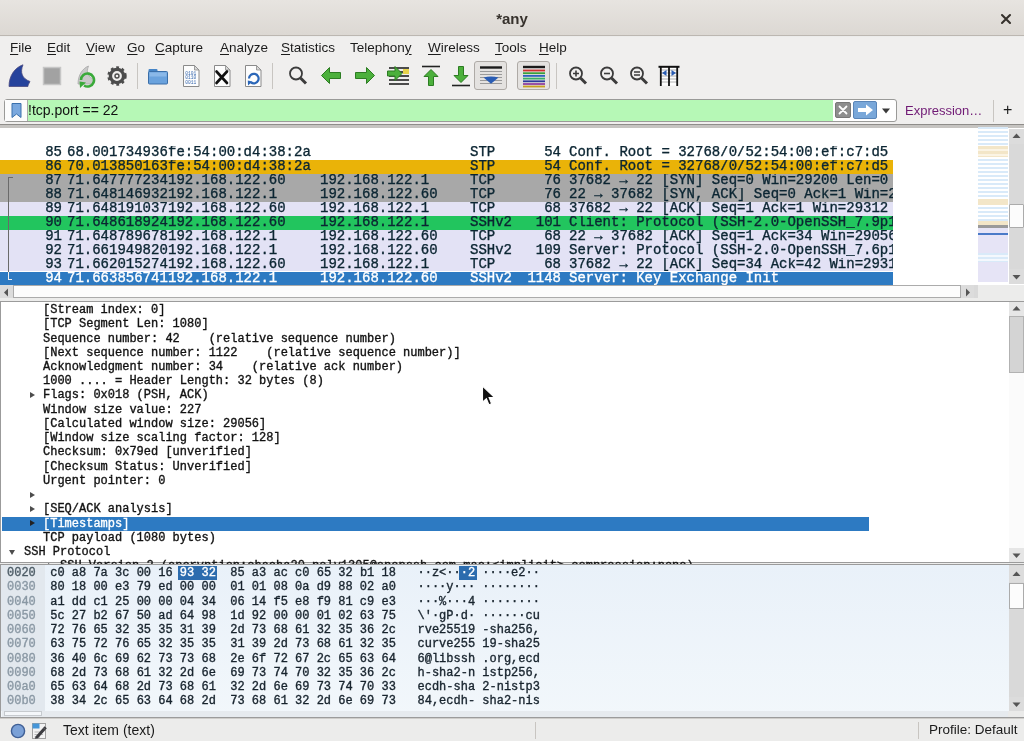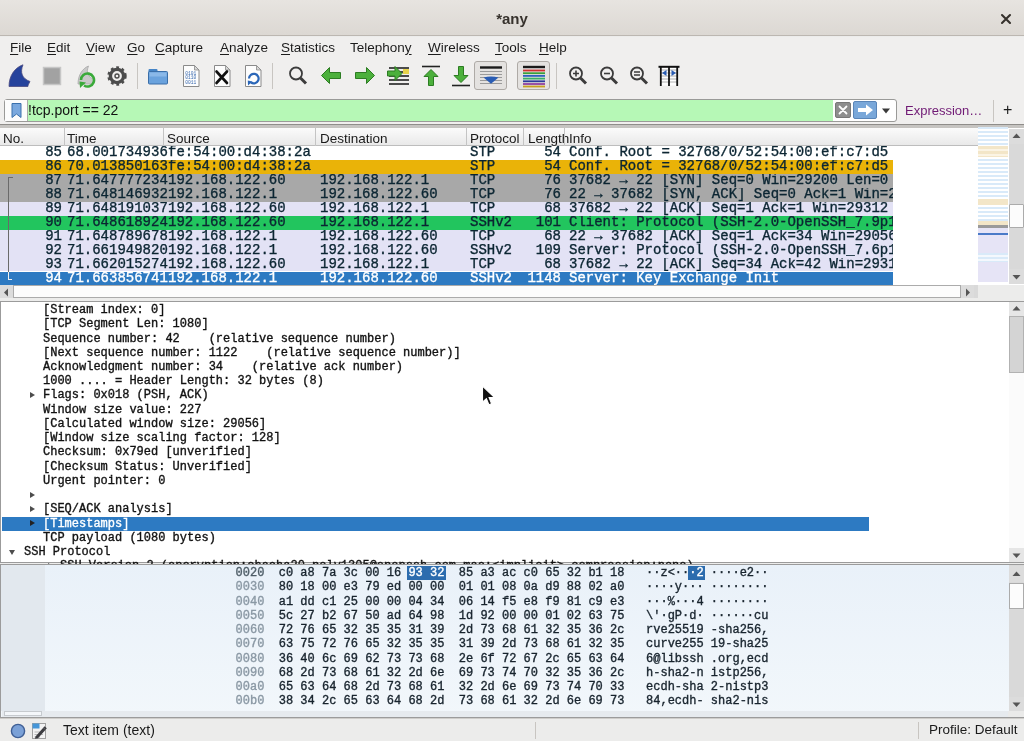--- a/index.html
+++ b/index.html
@@ -63,21 +63,21 @@
 .tri-r { position:absolute; top:3.5px; width:0; height:0;
   border-left:5px solid #4d4d4d; border-top:3.8px solid transparent; border-bottom:3.8px solid transparent; }
 .tri-w { border-left-color:#222; }
 .tri-d { position:absolute; top:5px; width:0; height:0;
   border-top:5px solid #4d4d4d; border-left:3.8px solid transparent; border-right:3.8px solid transparent; }
 #vscroll2 { position:absolute; left:1008px; top:0px; width:15px; height:260px; background:#fbfbfb; }
 
 
 #hexpane { left:0; top:564px; width:1024px; height:154px; background:linear-gradient(180deg,#e9f1f9,#f2f7fb); border:1px solid #9b9b9b; }
 .xrow { position:absolute; left:6px; width:990px; height:14.3px; font-size:12px; line-height:14.3px; -webkit-text-stroke:0.35px;
-  white-space:pre; font-family:"Liberation Mono", monospace; color:#18242e;text-align:center; }
+  white-space:pre; font-family:"Liberation Mono", monospace; color:#18242e; }
 .off { color:#8a98a4; }
 .offsel { color:#4d5c66; }
 .hl { background:#2c6cae; color:#fff; padding:0 1.5px; margin:0 -1.5px; }
 #vscroll3 { position:absolute; left:1008px; top:0px; width:15px; height:146px; background:#d9d9d9; }
 
 
 #statusbar { left:0; top:718px; width:1024px; height:23px; background:#ececeb; border-top:1px solid #cfcdca; }
 .stext { position:absolute; top:3px; font-size:13.5px; color:#1a1a1a; }
 .ssep { position:absolute; top:3px; width:1px; height:17px; background:#c8c5c1; }
 </style>
@@ -256,35 +256,20 @@
     </svg></div>
 <div class="abs" id="fcaret"><svg width="13" height="18" viewBox="0 0 13 18">
       <path d="M3 7.5 h8 l-4 5 z" fill="#3a3a3a"></path>
     </svg></div>
 <div class="abs" id="expr">Expression…</div>
 <div class="abs" id="fsep"></div>
 <div class="abs" id="fplus">+</div>
 
 <div class="abs" id="plist">
   <div style="position:absolute;left:0;top:0;width:1024px;height:3px;background:#c6c4c1"></div>
-  <div id="phead">
-    <span class="hcol" style="left:3px">No.</span>
-    <span class="hcol" style="left:67px">Time</span>
-    <span class="hcol" style="left:167px">Source</span>
-    <span class="hcol" style="left:320px">Destination</span>
-    <span class="hcol" style="left:470px">Protocol</span>
-    <span class="hcol" style="left:528px">Length</span>
-    <span class="hcol" style="left:569px">Info</span>
-    <span class="hsep" style="left:64px"></span>
-    <span class="hsep" style="left:163px"></span>
-    <span class="hsep" style="left:315px"></span>
-    <span class="hsep" style="left:466px"></span>
-    <span class="hsep" style="left:523px"></span>
-    <span class="hsep" style="left:564px"></span>
-  </div>
   <div id="prows">
     <div class="prow" style="top:21.4px;background:#fff">
       <span class="pc num">85</span><span class="pc" style="left:67px">68.001734936</span><span class="pc" style="left:168px">fe:54:00:d4:38:2a</span><span class="pc" style="left:470px">STP</span><span class="pc len">54</span><span class="pc" style="left:569px">Conf. Root = 32768/0/52:54:00:ef:c7:d5  Cost = 0  Port = 0x8001</span>
     </div>
     <div class="prow" style="top:35.3px;background:#eab308">
       <span class="pc num">86</span><span class="pc" style="left:67px">70.013850163</span><span class="pc" style="left:168px">fe:54:00:d4:38:2a</span><span class="pc" style="left:470px">STP</span><span class="pc len">54</span><span class="pc" style="left:569px">Conf. Root = 32768/0/52:54:00:ef:c7:d5  Cost = 0  Port = 0x8001</span>
     </div>
     <div class="prow" style="top:49.2px;background:#a8a8a8">
       <span class="pc num">87</span><span class="pc" style="left:67px">71.647777234</span><span class="pc" style="left:168px">192.168.122.60</span><span class="pc" style="left:320px">192.168.122.1</span><span class="pc" style="left:470px">TCP</span><span class="pc len">76</span><span class="pc" style="left:569px">37682 → 22 [SYN] Seq=0 Win=29200 Len=0 MSS=1460 SACK_PERM=1 TSval=2715667 TSecr=0 WS=128</span>
     </div>

